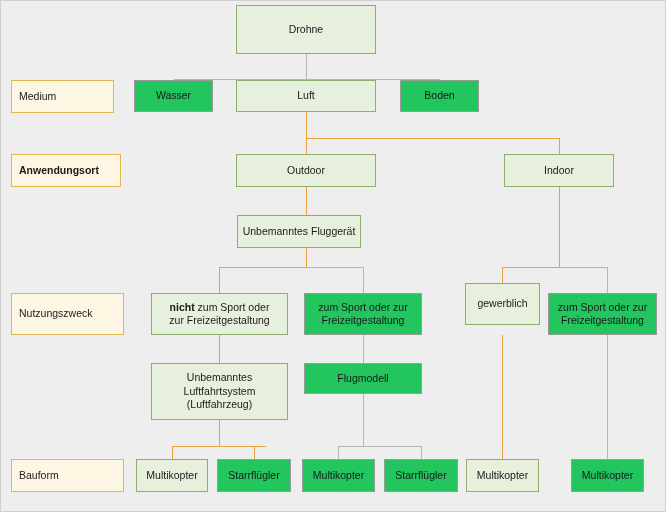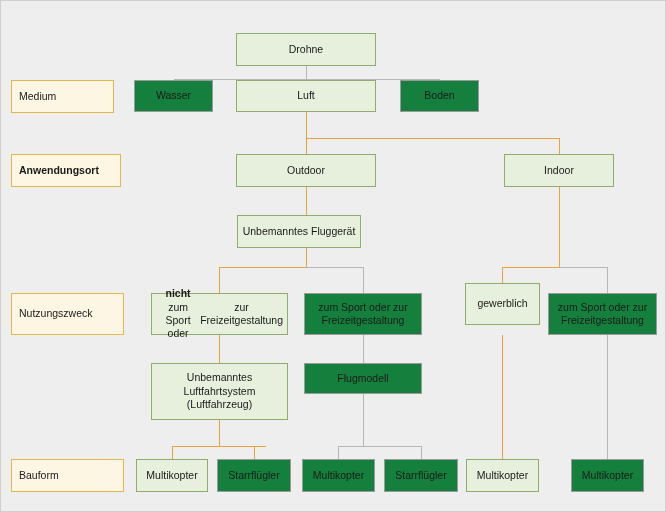--- a/index.html
+++ b/index.html
@@ -16,21 +16,21 @@
   #diagram {
     position: relative;
     width: 666px;
     height: 512px;
     box-sizing: border-box;
     border: 1px solid #cfcfcf;
   }
   .node {
     position: absolute;
     box-sizing: border-box;
-    background: #15803d;
+    background: #22c55e;
     border: 1px solid #9a9a9a;
     display: flex;
     align-items: center;
     justify-content: center;
     text-align: center;
     font-size: 10.5px;
     color: #1a1a1a;
     line-height: 1.28;
     padding: 2px 4px;
     z-index: 3;
@@ -118,21 +118,21 @@
   <div class="node legend" style="left:10px; top:153px; width:110px; height:33px;font-weight:bold;">
     <span>Anwendungsort</span>
   </div>
   <div class="node legend" style="left:10px; top:292px; width:113px; height:42px;">
     <span>Nutzungszweck</span>
   </div>
   <div class="node legend" style="left:10px; top:458px; width:113px; height:33px;">
     <span>Bauform</span>
   </div>
 
-  <div class="node green" style="left:235px; top:32px; width:140px; height:33px;">
+  <div class="node green" style="left:235px; top:4px; width:140px; height:49px;">
     <span>Drohne</span>
   </div>
 
   <div class="node" style="left:133px; top:79px; width:79px; height:32px;">
     <span>Wasser</span>
   </div>
   <div class="node green" style="left:235px; top:79px; width:140px; height:32px;">
     <span>Luft</span>
   </div>
   <div class="node" style="left:399px; top:79px; width:79px; height:32px;">
@@ -143,21 +143,21 @@
     <span>Outdoor</span>
   </div>
   <div class="node green" style="left:503px; top:153px; width:110px; height:33px;">
     <span>Indoor</span>
   </div>
 
   <div class="node green" style="left:236px; top:214px; width:124px; height:33px;">
     <span>Unbemanntes Fluggerät</span>
   </div>
 
-  <div class="node green" style="left:150px; top:292px; width:137px; height:42px; ">
+  <div class="node green" style="left:150px; top:292px; width:137px; height:42px; flex-direction:column;">
     <div>
       <b>nicht</b><span> zum Sport oder</span>
     </div>
     <div>zur Freizeitgestaltung</div>
   </div>
 
   <div class="node" style="left:303px; top:292px; width:118px; height:42px; flex-direction:column;">
     <div>zum Sport oder zur</div>
     <div>Freizeitgestaltung</div>
   </div>

